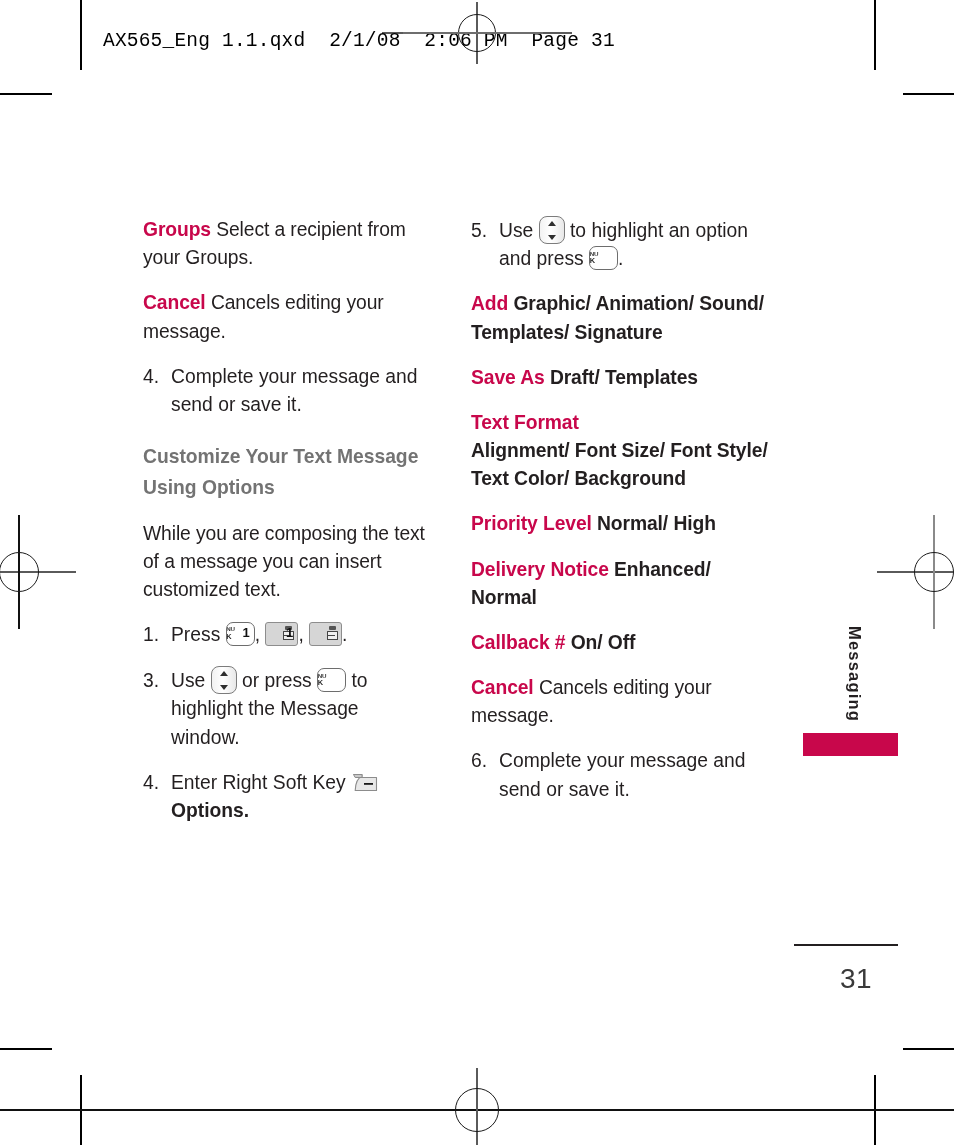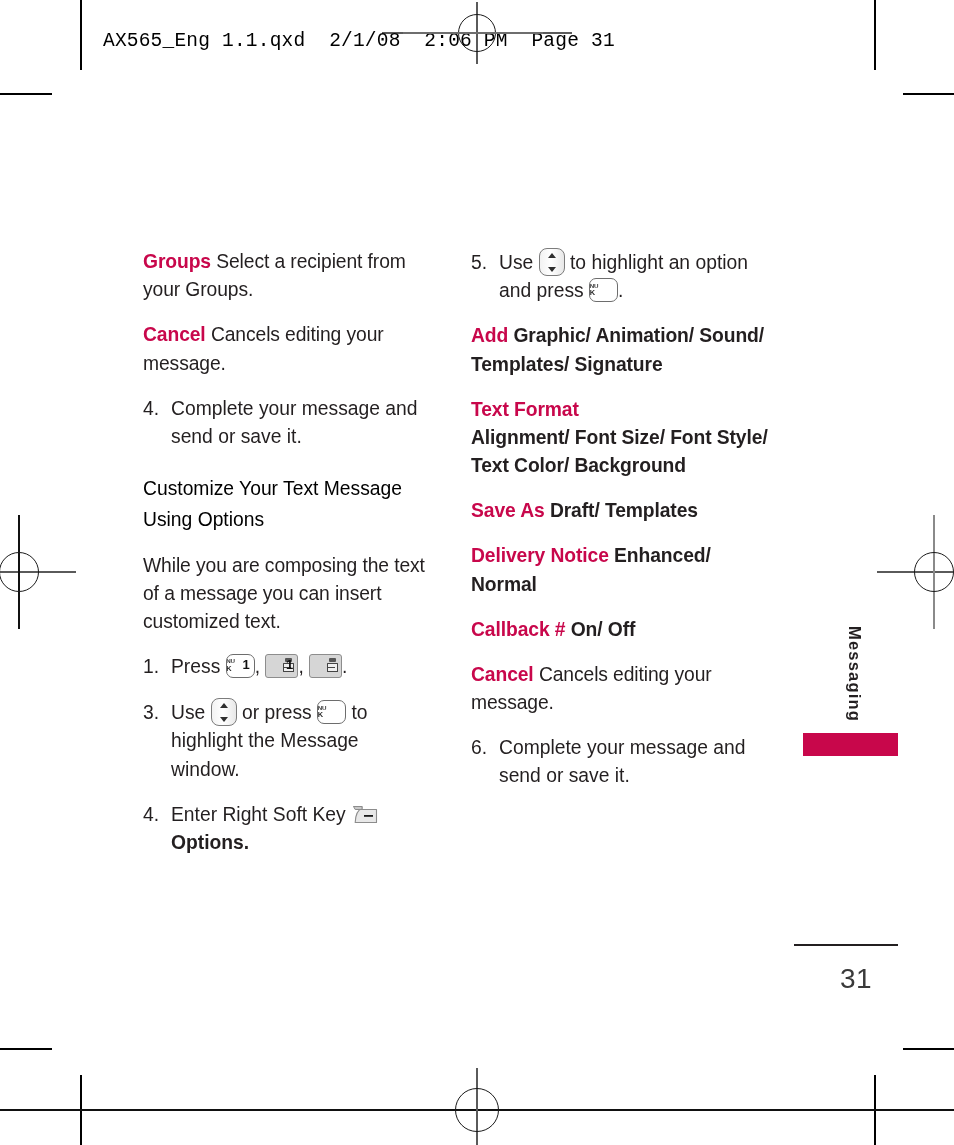--- a/index.html
+++ b/index.html
@@ -81,45 +81,45 @@
     left: 403px;
     top: 32px;
     width: 140px;
     height: 1.6px;
     background: #6e6e6e;
   }
 
   
   .col {
     position: absolute;
-    top: 248px;
+    top: 216px;
     width: 290px;
   }
   .col-left { left: 143px; width: 285px; }
   .col-right { left: 471px; width: 300px; }
 
   .para {
     font-size: 19.3px;
     line-height: 1.46;
     margin: 0 0 17px 0;
     color: #231f20;
     letter-spacing: -0.1px;
   }
   .accent {
     color: #C8074B;
     font-weight: 700;
   }
   .bold { font-weight: 700; }
 
   .heading {
     font-size: 19.3px;
-    font-weight: 400;
+    font-weight: 700;
     line-height: 1.62;
     margin: 0 0 16px 0;
-    color: #000000;
+    color: #737373;
   }
 
   
   .step {
     font-size: 19.3px;
     line-height: 1.46;
     margin: 0 0 17px 0;
     padding-left: 28px;
     text-indent: -28px;
     color: #231f20;
@@ -372,24 +372,25 @@
       <span class="arrow up"></span>
       <span class="arrow down"></span>
     </span> <span>to highlight an option and press</span>
     <span class="key key-menuok">
       <span class="l1">MENU</span>
       <span class="l2">OK</span>
     </span><span>.</span></p>
 
   <p class="para"><span class="accent">Add</span> <span class="bold">Graphic/ Animation/ Sound/ Templates/ Signature</span></p>
 
+  <p class="para"><span class="accent">Save As</span> <span class="bold">Draft/ Templates</span></p>
+
   <p class="para"><span class="accent">Text Format</span><br><span class="bold">Alignment/ Font Size/ Font Style/ Text Color/ Background</span></p>
 
-  <p class="para"><span class="accent">Save As</span> <span class="bold">Draft/ Templates</span></p>
-
+  <p class="para"><span class="accent">Priority Level</span> <span class="bold">Normal/ High</span></p>
 
   <p class="para"><span class="accent">Delivery Notice</span> <span class="bold">Enhanced/ Normal</span></p>
 
   <p class="para"><span class="accent">Callback #</span> <span class="bold">On/ Off</span></p>
 
   <p class="para"><span class="accent">Cancel</span> <span>Cancels editing your message.</span></p>
 
   <p class="step"><span class="num">6.</span><span>Complete your message and send or save it.</span></p>
 </div>
 

